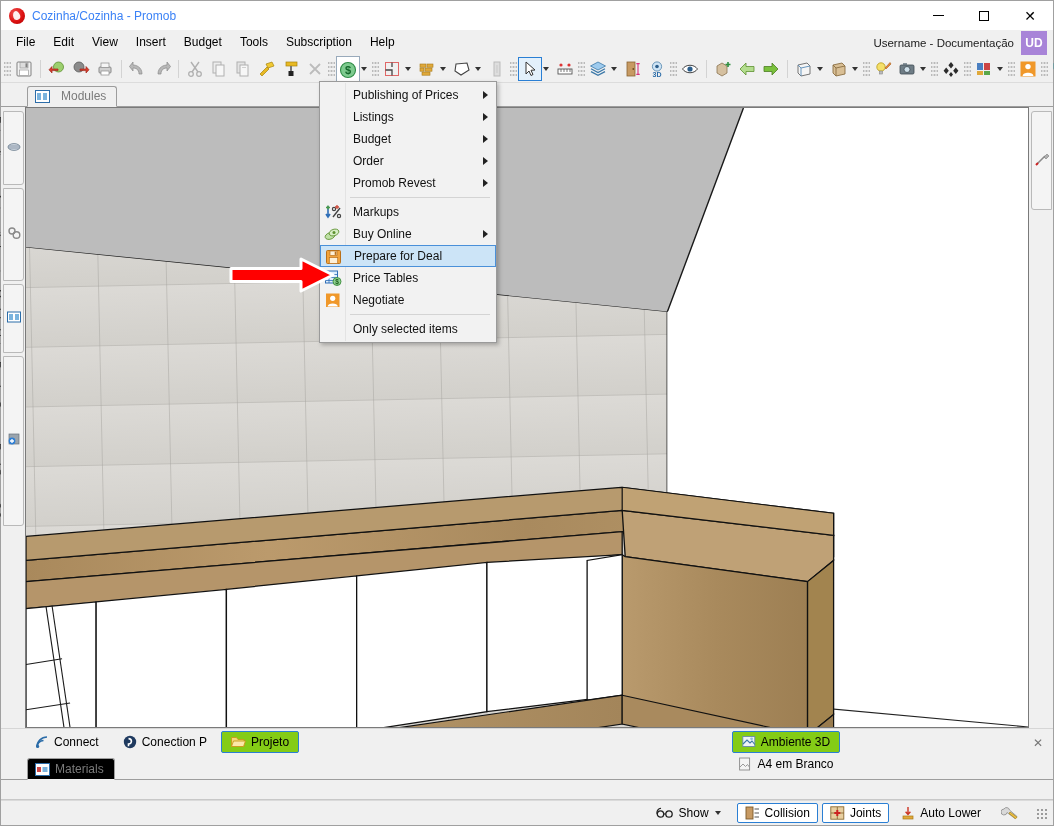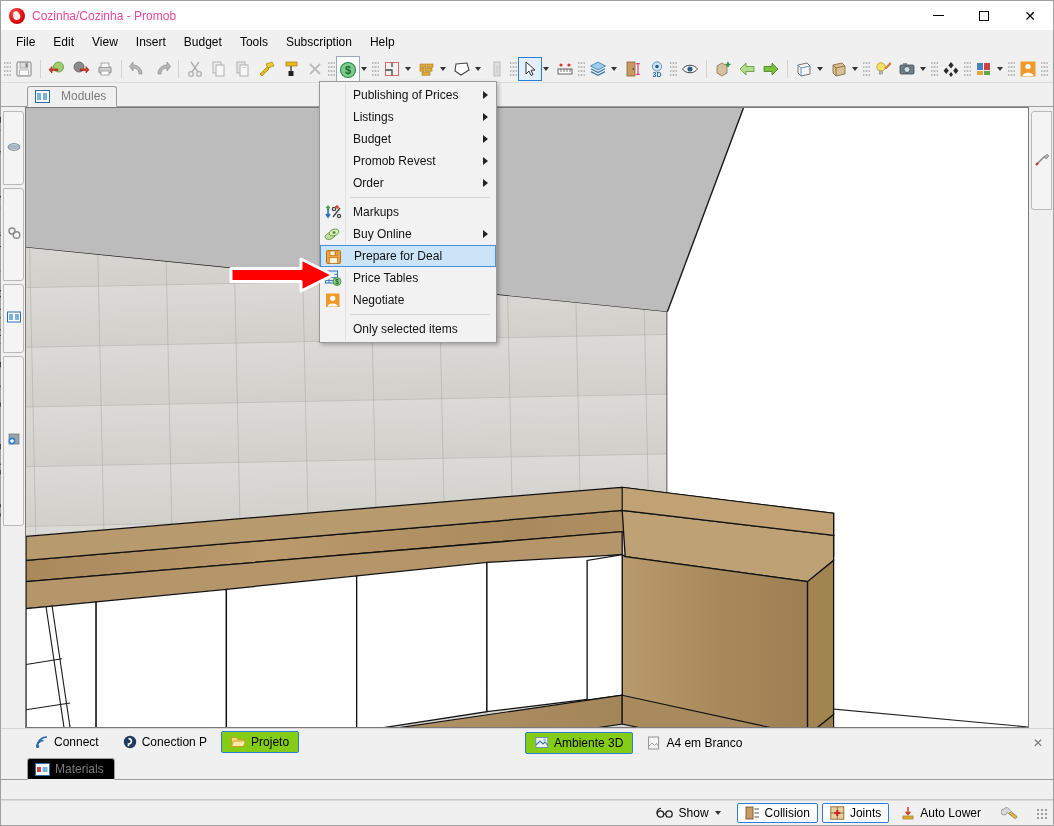--- a/index.html
+++ b/index.html
@@ -39,21 +39,21 @@
   }
   .titlebar .app-icon::after {
     content: "";
     position: absolute; left: 4px; top: 3px;
     width: 7px; height: 9px;
     border-radius: 50% 50% 50% 50% / 60% 60% 40% 40%;
     background: #ffffff;
     opacity: .92;
     transform: rotate(-18deg);
   }
-  .titlebar .title { font-size: 12px; color: #ec4899; }
+  .titlebar .title { font-size: 12px; color: #3b82f6; }
   .winbtns { position: absolute; right: 0; top: 0; height: 29px; display: flex; }
   .winbtn {
     width: 46px; height: 29px;
     display: flex; align-items: center; justify-content: center;
     font-size: 11px; color: #000;
   }
   .winbtn .min { display:block; width: 11px; height: 1px; background: #000; }
   .winbtn .max { display:block; width: 10px; height: 10px; border: 1px solid #000; }
   .winbtn .cls { font-size: 14px; line-height: 1; font-family: "DejaVu Sans", sans-serif;}
 
@@ -260,21 +260,21 @@
   .btab {
     display: flex; align-items: center; gap: 5px;
     padding: 3px 9px;
     font-size: 12px;
     color: #000;
     margin-right: 4px;
     border: 1px solid transparent;
     border-radius: 2px;
   }
   .btab.sel { border: 1px solid #2a7fd4; background: #84cc16; }
-  .docgroup { position: absolute; left: 524px; top: 2px; right: 2px; height: 23px; display: flex; align-items: center; }
+  .docgroup { position: absolute; left: 524px; top: 2px; right: 2px; height: 23px; display: flex; align-items: center; flex-direction: column; }
   .closebtn {
     position: absolute; right: 8px; top: 50%; transform: translateY(-50%);
     font-size: 12px; color: #777;
   }
 
   .tabrow2 {
     height: 26px;
     flex: none;
     background: #f0f0f0;
     display: flex; align-items: flex-end;
@@ -342,20 +342,24 @@
 
   <div class="menubar">
     <div class="menuitem first">File</div>
     <div class="menuitem">Edit</div>
     <div class="menuitem">View</div>
     <div class="menuitem">Insert</div>
     <div class="menuitem">Budget</div>
     <div class="menuitem">Tools</div>
     <div class="menuitem">Subscription</div>
     <div class="menuitem">Help</div>
+    <div class="userbox">
+      <span class="username">Username - Documentação</span>
+      <span class="avatar">UD</span>
+    </div>
   </div>
 
   <div class="toolbar">
     <div class="grip"></div>
 
     <div class="tbtn">
       <svg class="ico" viewBox="0 0 18 18">
           <rect x="2" y="2" width="14" height="14" rx="1" fill="#f2f2f2" stroke="#808080"></rect>
           <rect x="5" y="2.5" width="8" height="5.5" fill="#dcdcdc" stroke="#9a9a9a" stroke-width=".7"></rect>
           <rect x="10.5" y="3.3" width="2" height="4" fill="#808080"></rect>
@@ -874,25 +878,25 @@
     </div>
     <div class="dd-item">
       <span>Listings</span>
       <span class="dd-arrow"></span>
     </div>
     <div class="dd-item">
       <span>Budget</span>
       <span class="dd-arrow"></span>
     </div>
     <div class="dd-item">
+      <span>Order</span>
+      <span class="dd-arrow"></span>
+    </div>
+    <div class="dd-item">
       <span>Promob Revest</span>
-      <span class="dd-arrow"></span>
-    </div>
-    <div class="dd-item">
-      <span>Order</span>
       <span class="dd-arrow"></span>
     </div>
 
     <div class="dd-sep"></div>
 
     <div class="dd-item">
       <span class="dd-ico">
         <svg width="18" height="18" viewBox="0 0 18 18">
             <path d="M4 3 L4 13 M2 11 L4 14 L6 11" fill="none" stroke="#2f6fb8" stroke-width="1.6"></path>
             <path d="M2 4.5 H6 M4 2.5 V6.5" stroke="#4a9a4a" stroke-width="1.4"></path>

